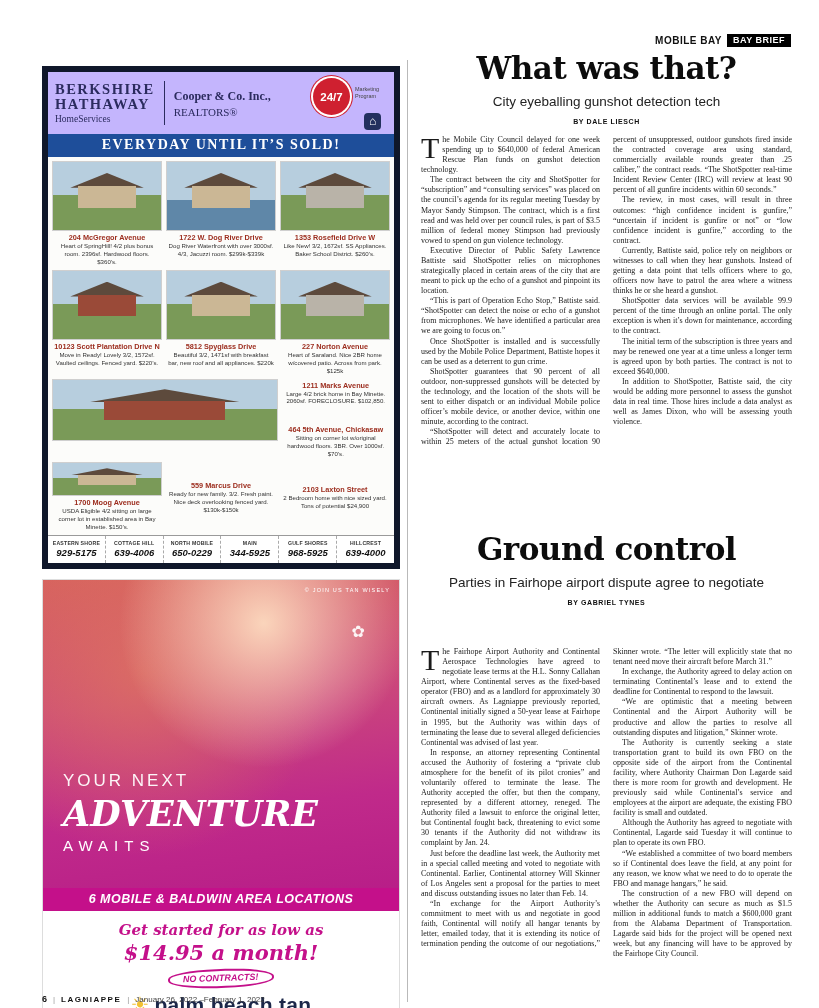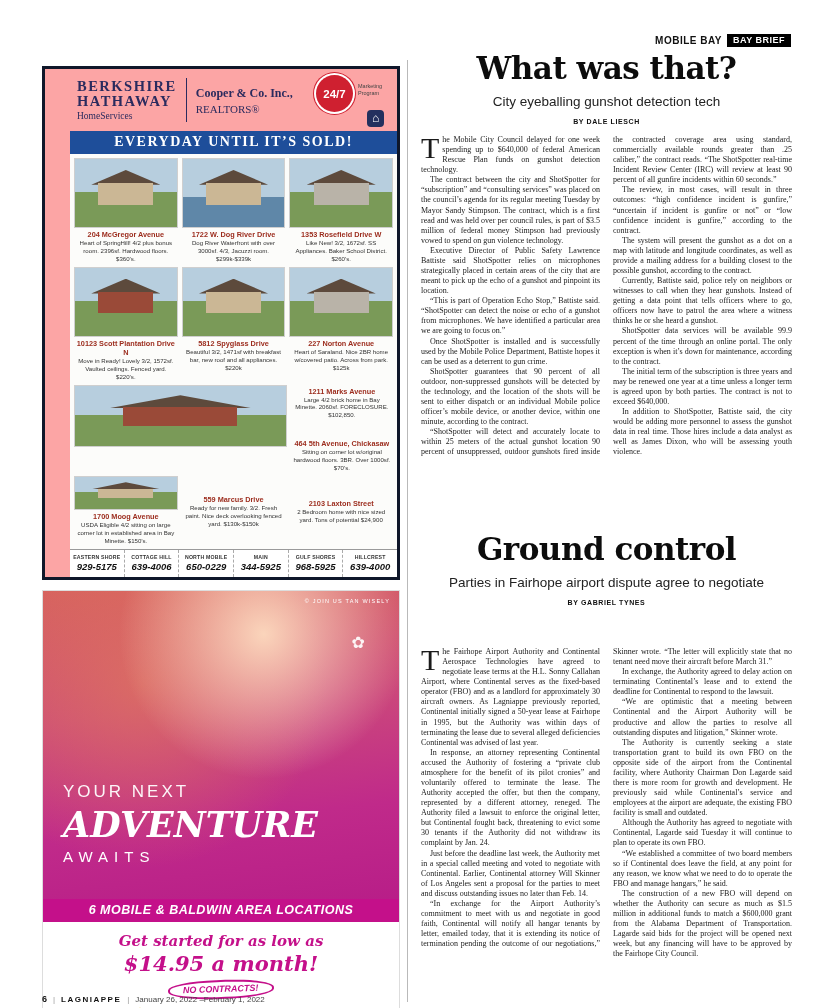--- a/index.html
+++ b/index.html
@@ -15,21 +15,21 @@
   .masthead .badge { background:#000; color:#fff; font-size:9px; font-weight:bold; padding:1px 6px 2px; letter-spacing:.5px; }
   .vrule { position:absolute; left:407px; top:60px; height:942px; width:1px; background:#b9b9b9; }
   .page-footer { position:absolute; left:42px; bottom:4px; font-size:8px; color:#444; display:flex; gap:6px; align-items:baseline; }
   .pf-num { font-weight:bold; color:#111; font-size:9px; }
   .pf-pub { font-weight:bold; color:#111; letter-spacing:1.5px; }
   .pf-sep { color:#999; }
 
   
   .left-col { position:absolute; left:42px; top:66px; width:358px; }
 
-  .realty-ad { border:3px solid #0f172a; background:#fca5a5;padding-left:25px; }
+  .realty-ad { border:6px solid #0f172a; background:#c4b5fd; }
   .realty-top { height:62px; display:flex; align-items:center; padding:0 7px; gap:9px; }
   .bh-l { font-family:"Liberation Serif", serif; font-weight:bold; font-size:14.5px; letter-spacing:1.5px; color:#2b2b5e; line-height:1.05; }
   .bh-sub { font-family:"Liberation Serif", serif; font-size:9.5px; color:#2b2b5e; margin-top:2px; }
   .bh-div { width:1px; height:44px; background:#2b2b5e; }
   .cooper-l1 { font-family:"Liberation Serif", serif; font-size:12px; font-weight:bold; color:#2b2b5e; }
   .cooper-l2 { font-family:"Liberation Serif", serif; font-size:11px; color:#2b2b5e; margin-top:2px; }
   .badge247-wrap { margin-left:auto; position:relative; width:74px; height:54px; }
   .badge247 { position:absolute; left:0; top:2px; width:37px; height:37px; border-radius:50%; background:#cf2030;
               color:#fff; font-weight:bold; font-size:11.5px; display:flex; align-items:center; justify-content:center;
               box-shadow:0 0 0 2px #fff, 0 0 0 3px #cf2030; }
@@ -275,21 +275,20 @@
       <div class="byline">BY DALE LIESCH</div>
       <div class="article-body">
           <p>The Mobile City Council delayed for one week spending up to $640,000 of federal American Rescue Plan funds on gunshot detection technology.</p>
           <p>The contract between the city and ShotSpotter for “subscription” and “consulting services” was placed on the council’s agenda for its regular meeting Tuesday by Mayor Sandy Stimpson. The contract, which is a first read and was held over per council rules, is part of $3.5 million of federal money Stimpson had previously vowed to spend on gun violence technology.</p>
           <p>Executive Director of Public Safety Lawrence Battiste said ShotSpotter relies on microphones strategically placed in certain areas of the city that are meant to pick up the echo of a gunshot and pinpoint its location.</p>
           <p>“This is part of Operation Echo Stop,” Battiste said. “ShotSpotter can detect the noise or echo of a gunshot from microphones. We have identified a particular area we are going to focus on.”</p>
           <p>Once ShotSpotter is installed and is successfully used by the Mobile Police Department, Battiste hopes it can be used as a deterrent to gun crime.</p>
           <p>ShotSpotter guarantees that 90 percent of all outdoor, non-suppressed gunshots will be detected by the technology, and the location of the shots will be sent to either dispatch or an individual Mobile police officer’s mobile device, or another device, within one minute, according to the contract.</p>
           <p>“ShotSpotter will detect and accurately locate to within 25 meters of the actual gunshot location 90 percent of unsuppressed, outdoor gunshots fired inside the contracted coverage area using standard, commercially available rounds greater than .25 caliber,” the contract reads. “The ShotSpotter real-time Incident Review Center (IRC) will review at least 90 percent of all gunfire incidents within 60 seconds.”</p>
           <p>The review, in most cases, will result in three outcomes: “high confidence incident is gunfire,” “uncertain if incident is gunfire or not” or “low confidence incident is gunfire,” according to the contract.</p>
-          <p>The system will present the gunshot as a dot on a map with latitude and longitude coordinates, as well as provide a mailing address for a building closest to the possible gunshot, according to the contract.</p>
           <p>Currently, Battiste said, police rely on neighbors or witnesses to call when they hear gunshots. Instead of getting a data point that tells officers where to go, officers now have to patrol the area where a witness thinks he or she heard a gunshot.</p>
           <p>ShotSpotter data services will be available 99.9 percent of the time through an online portal. The only exception is when it’s down for maintenance, according to the contract.</p>
           <p>The initial term of the subscription is three years and may be renewed one year at a time unless a longer term is agreed upon by both parties. The contract is not to exceed $640,000.</p>
           <p>In addition to ShotSpotter, Battiste said, the city would be adding more personnel to assess the gunshot data in real time. Those hires include a data analyst as well as James Dixon, who will be assessing youth violence.</p>
         </div>
     </article>
 
     <article class="story story2">
       <h1>Ground control</h1>
       <h2>Parties in Fairhope airport dispute agree to negotiate</h2>

